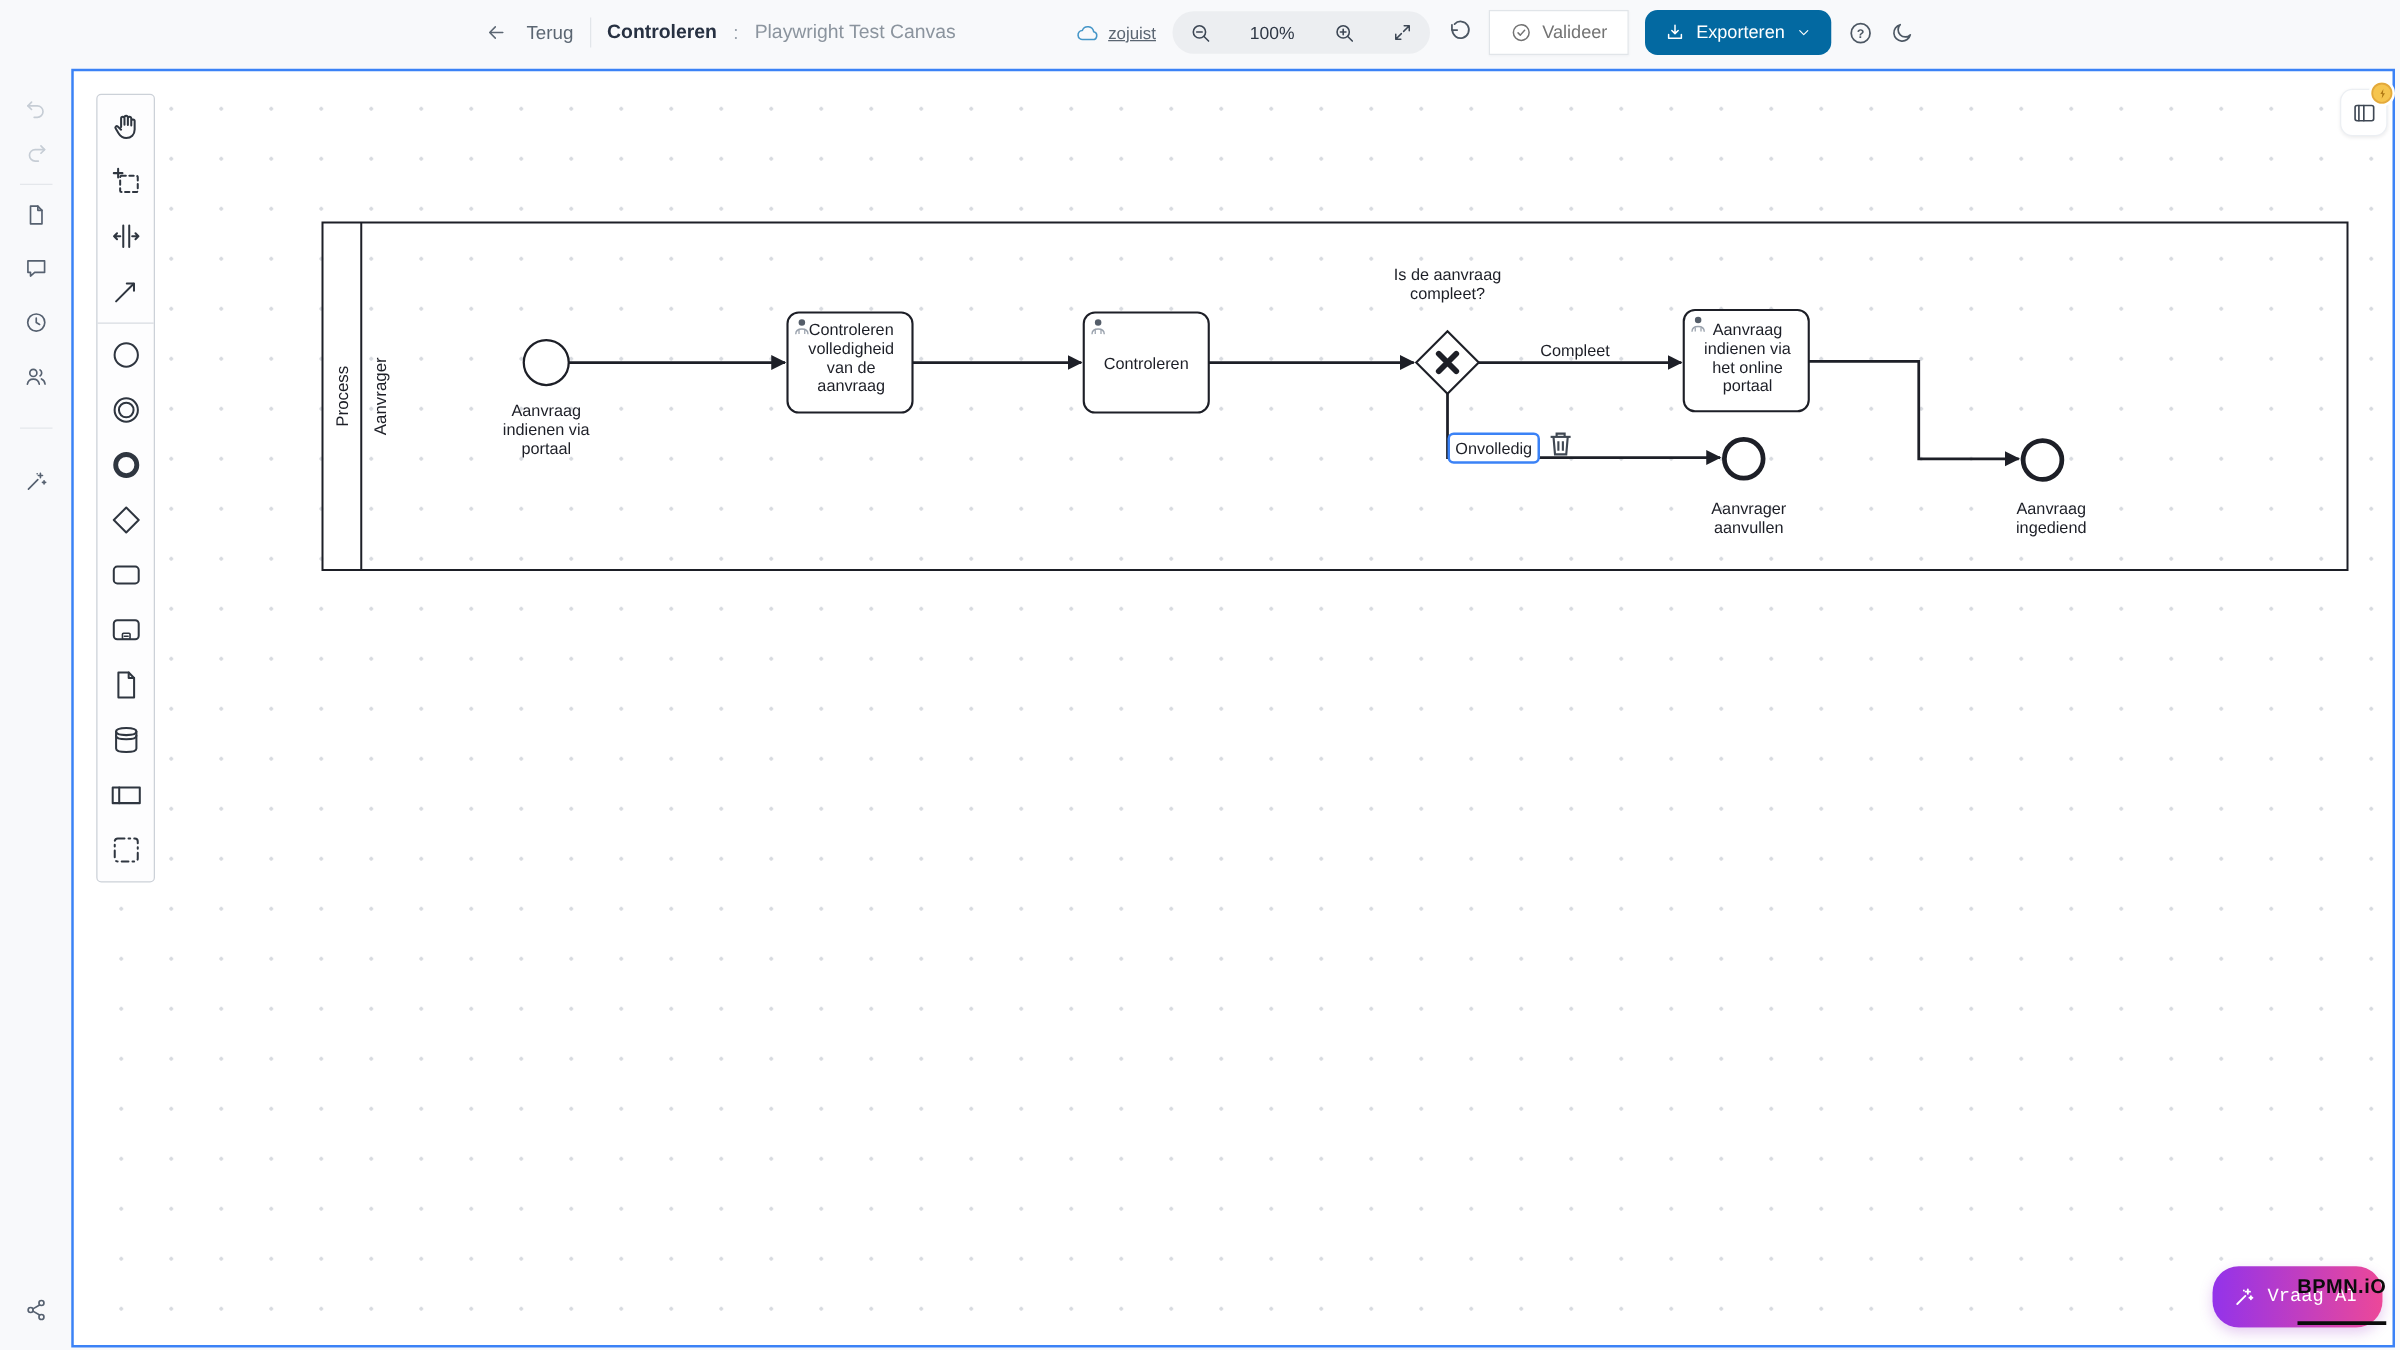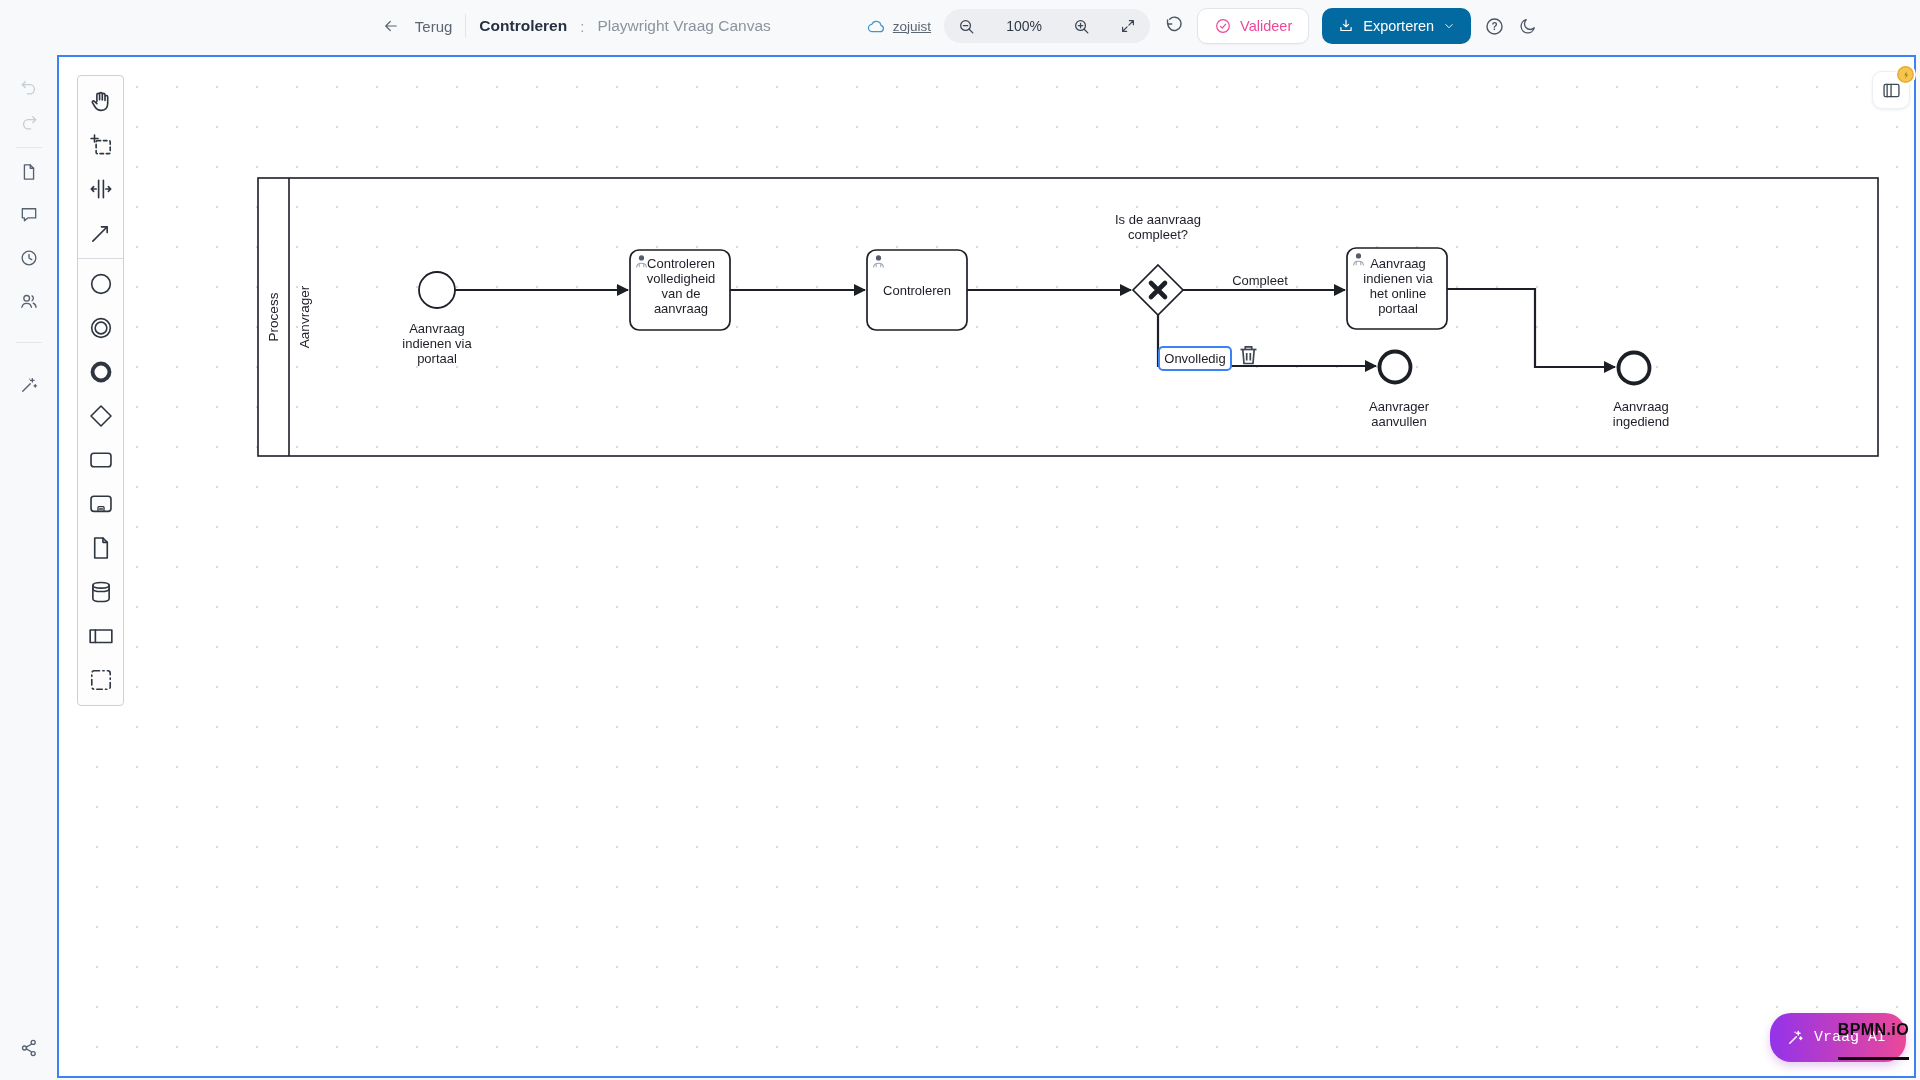--- a/index.html
+++ b/index.html
@@ -18,22 +18,22 @@
   .tb-subtitle { font-size:15.5px; color:#8b949e; }
   .tb-spacer { width:70px; }
   .save-status { display:flex; align-items:center; gap:7px; color:#5b6672; font-size:13.5px;text-decoration:underline; }
   .save-status svg { color:#4596c8; }
   .zoom-pill { display:flex; align-items:center; gap:28px; background:#eceef1;
                border-radius:17px; height:34px; padding:0 13px; color:#3c4654; }
   .zoom-pill .zbtn { background:none; border:none; cursor:pointer; color:#3c4654; display:flex; }
   .zoom-level { font-size:14px; color:#2f3846; min-width:40px; text-align:center; }
   .icon-btn { background:none; border:none; cursor:pointer; color:#4c5763; display:flex; align-items:center; }
   .btn-validate { display:flex; align-items:center; gap:8px; background:#ffffff;
-                  border:1px solid #e1e5e9; border-radius:10px; height:36px; padding:0 16px;
-                  font-size:14.5px; color:#ec4899; cursor:pointer; font-family:inherit;
+                  border:1px solid #e1e5e9; border-radius:0; height:36px; padding:0 16px;
+                  font-size:14.5px; color:#737373; cursor:pointer; font-family:inherit;
                   box-shadow:0 1px 2px rgba(20,30,40,.04); }
   .btn-export { display:flex; align-items:center; gap:8px; background:#0369a1; border:none;
                 border-radius:10px; height:36px; padding:0 15px; font-size:14.5px; color:#fff;
                 cursor:pointer; font-family:inherit; }
 
   
   .leftrail { position:absolute; top:52px; left:0; width:57px; height:1028px; }
   .rail-btn { position:absolute; left:50%; transform:translateX(-50%); width:34px; height:34px;
               background:none; border:none; cursor:pointer; color:#566170;
               display:flex; align-items:center; justify-content:center; }
@@ -87,21 +87,21 @@
   <header class="topbar">
     <button class="tb-btn">
       <svg class="si" width="18" height="18" viewBox="0 0 24 24">
           <path d="M19 12H5 M11 6l-6 6 6 6"></path>
         </svg>
       <span>Terug</span>
     </button>
     <div class="tb-div"></div>
     <span class="tb-title">Controleren</span>
     <span class="tb-sep">:</span>
-    <span class="tb-subtitle">Playwright Vraag Canvas</span>
+    <span class="tb-subtitle">Playwright Test Canvas</span>
     <div class="tb-spacer"></div>
 
     <div class="save-status">
       <svg class="si" width="19" height="19" viewBox="0 0 24 24">
           <path d="M6.8 18.5h9.9a4 4 0 0 0 .9-7.9 6 6 0 0 0-11.5-1.3 4.6 4.6 0 0 0 .7 9.2Z"></path>
         </svg>
       <span>zojuist</span>
     </div>
 
     <div class="zoom-pill">

